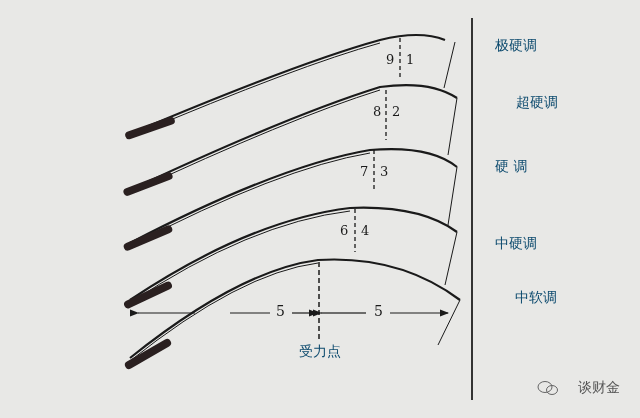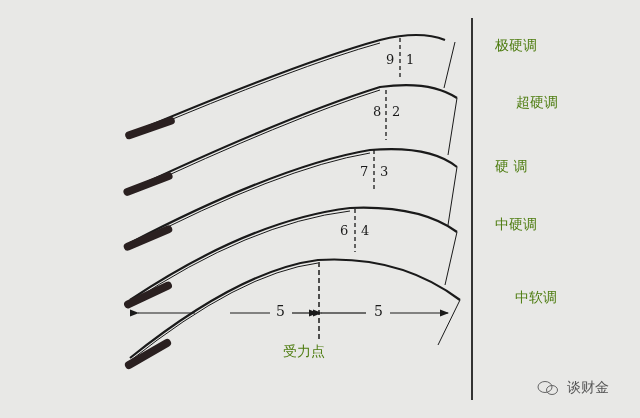--- a/index.html
+++ b/index.html
@@ -1,22 +1,22 @@
 <!DOCTYPE html>
 <html><head>
 <meta charset="utf-8">
 <style>
   html, body { margin: 0; padding: 0; }
   body { width: 640px; height: 418px; background: #e8e8e6; overflow: hidden; position: relative;
          font-family: "DejaVu Serif", serif; }
   #stage { position: absolute; left: 0; top: 0; width: 640px; height: 418px; }
-  .label { position: absolute; font-size: 14px; color: #4d7c0f; white-space: nowrap; font-family: "DejaVu Sans", sans-serif; }
+  .label { position: absolute; font-size: 14px; color: #0c4a6e; white-space: nowrap; font-family: "DejaVu Sans", sans-serif; }
   .ratio { position: absolute; font-size: 13px; color: #1a1a1a; font-family: "DejaVu Serif", serif; }
   .dim { position: absolute; font-size: 14px; color: #1a1a1a; font-family: "DejaVu Serif", serif; }
-  .watermark { position: absolute; left: 537px; top: 379px; font-size: 14px; color: #555; font-family: "DejaVu Sans", sans-serif; display:flex; align-items:center; gap:8px; }
+  .watermark { position: absolute; left: 537px; top: 379px; font-size: 14px; color: #555; font-family: "DejaVu Sans", sans-serif; display:flex; align-items:center; gap:19px; }
   .wm-icon { width: 22px; height: 16px; }
 </style>
 </head>
 <body>
 
 <svg id="stage" viewBox="0 0 640 418" xmlns="http://www.w3.org/2000/svg">
   <defs>
     <marker id="arrowR" markerWidth="8" markerHeight="6" refX="7" refY="3" orient="auto">
       <path d="M0,0 L8,3 L0,6 z" fill="#1a1a1a"></path>
     </marker>
@@ -73,38 +73,38 @@
     <line x1="292" y1="313" x2="317" y2="313" stroke="#1a1a1a" stroke-width="1.2" marker-end="url(#arrowR)"></line>
     <line x1="340" y1="313" x2="321" y2="313" stroke="#1a1a1a" stroke-width="1.2" marker-end="url(#arrowL)"></line>
     <line x1="340" y1="313" x2="366" y2="313" stroke="#1a1a1a" stroke-width="1.2"></line>
     <line x1="390" y1="313" x2="448" y2="313" stroke="#1a1a1a" stroke-width="1.2" marker-end="url(#arrowR)"></line>
   </g>
 </svg>
 
 <div class="label" style="left:495px; top:37px;">极硬调</div>
 <div class="label" style="left:516px; top:94px;">超硬调</div>
 <div class="label" style="left:495px; top:158px;text-align:center;">硬 调</div>
-<div class="label" style="left:495px; top:216px;">中硬调</div>
+<div class="label" style="left:495px; top:235px;">中硬调</div>
 <div class="label" style="left:515px; top:289px;">中软调</div>
 
 <div class="ratio" style="left:386px; top:52px;">9</div>
 <div class="ratio" style="left:406px; top:52px;">1</div>
 
 <div class="ratio" style="left:373px; top:104px;">8</div>
 <div class="ratio" style="left:392px; top:104px;">2</div>
 
 <div class="ratio" style="left:360px; top:164px;">7</div>
 <div class="ratio" style="left:380px; top:164px;">3</div>
 
 <div class="ratio" style="left:340px; top:223px;">6</div>
 <div class="ratio" style="left:361px; top:223px;">4</div>
 
 <div class="dim" style="left:276px; top:303px;">5</div>
 <div class="dim" style="left:374px; top:303px;">5</div>
-<div class="label" style="left:283px; top:343px;">受力点</div>
+<div class="label" style="left:299px; top:343px;">受力点</div>
 
 <div class="watermark">
   <svg class="wm-icon" viewBox="0 0 22 16">
     <ellipse cx="8" cy="7" rx="7" ry="5.5" fill="none" stroke="#666" stroke-width="1"></ellipse>
     <ellipse cx="15" cy="10" rx="5.5" ry="4.5" fill="none" stroke="#666" stroke-width="1"></ellipse>
   </svg>
   <span>谈财金</span>
 </div>
 
 </body></html>

